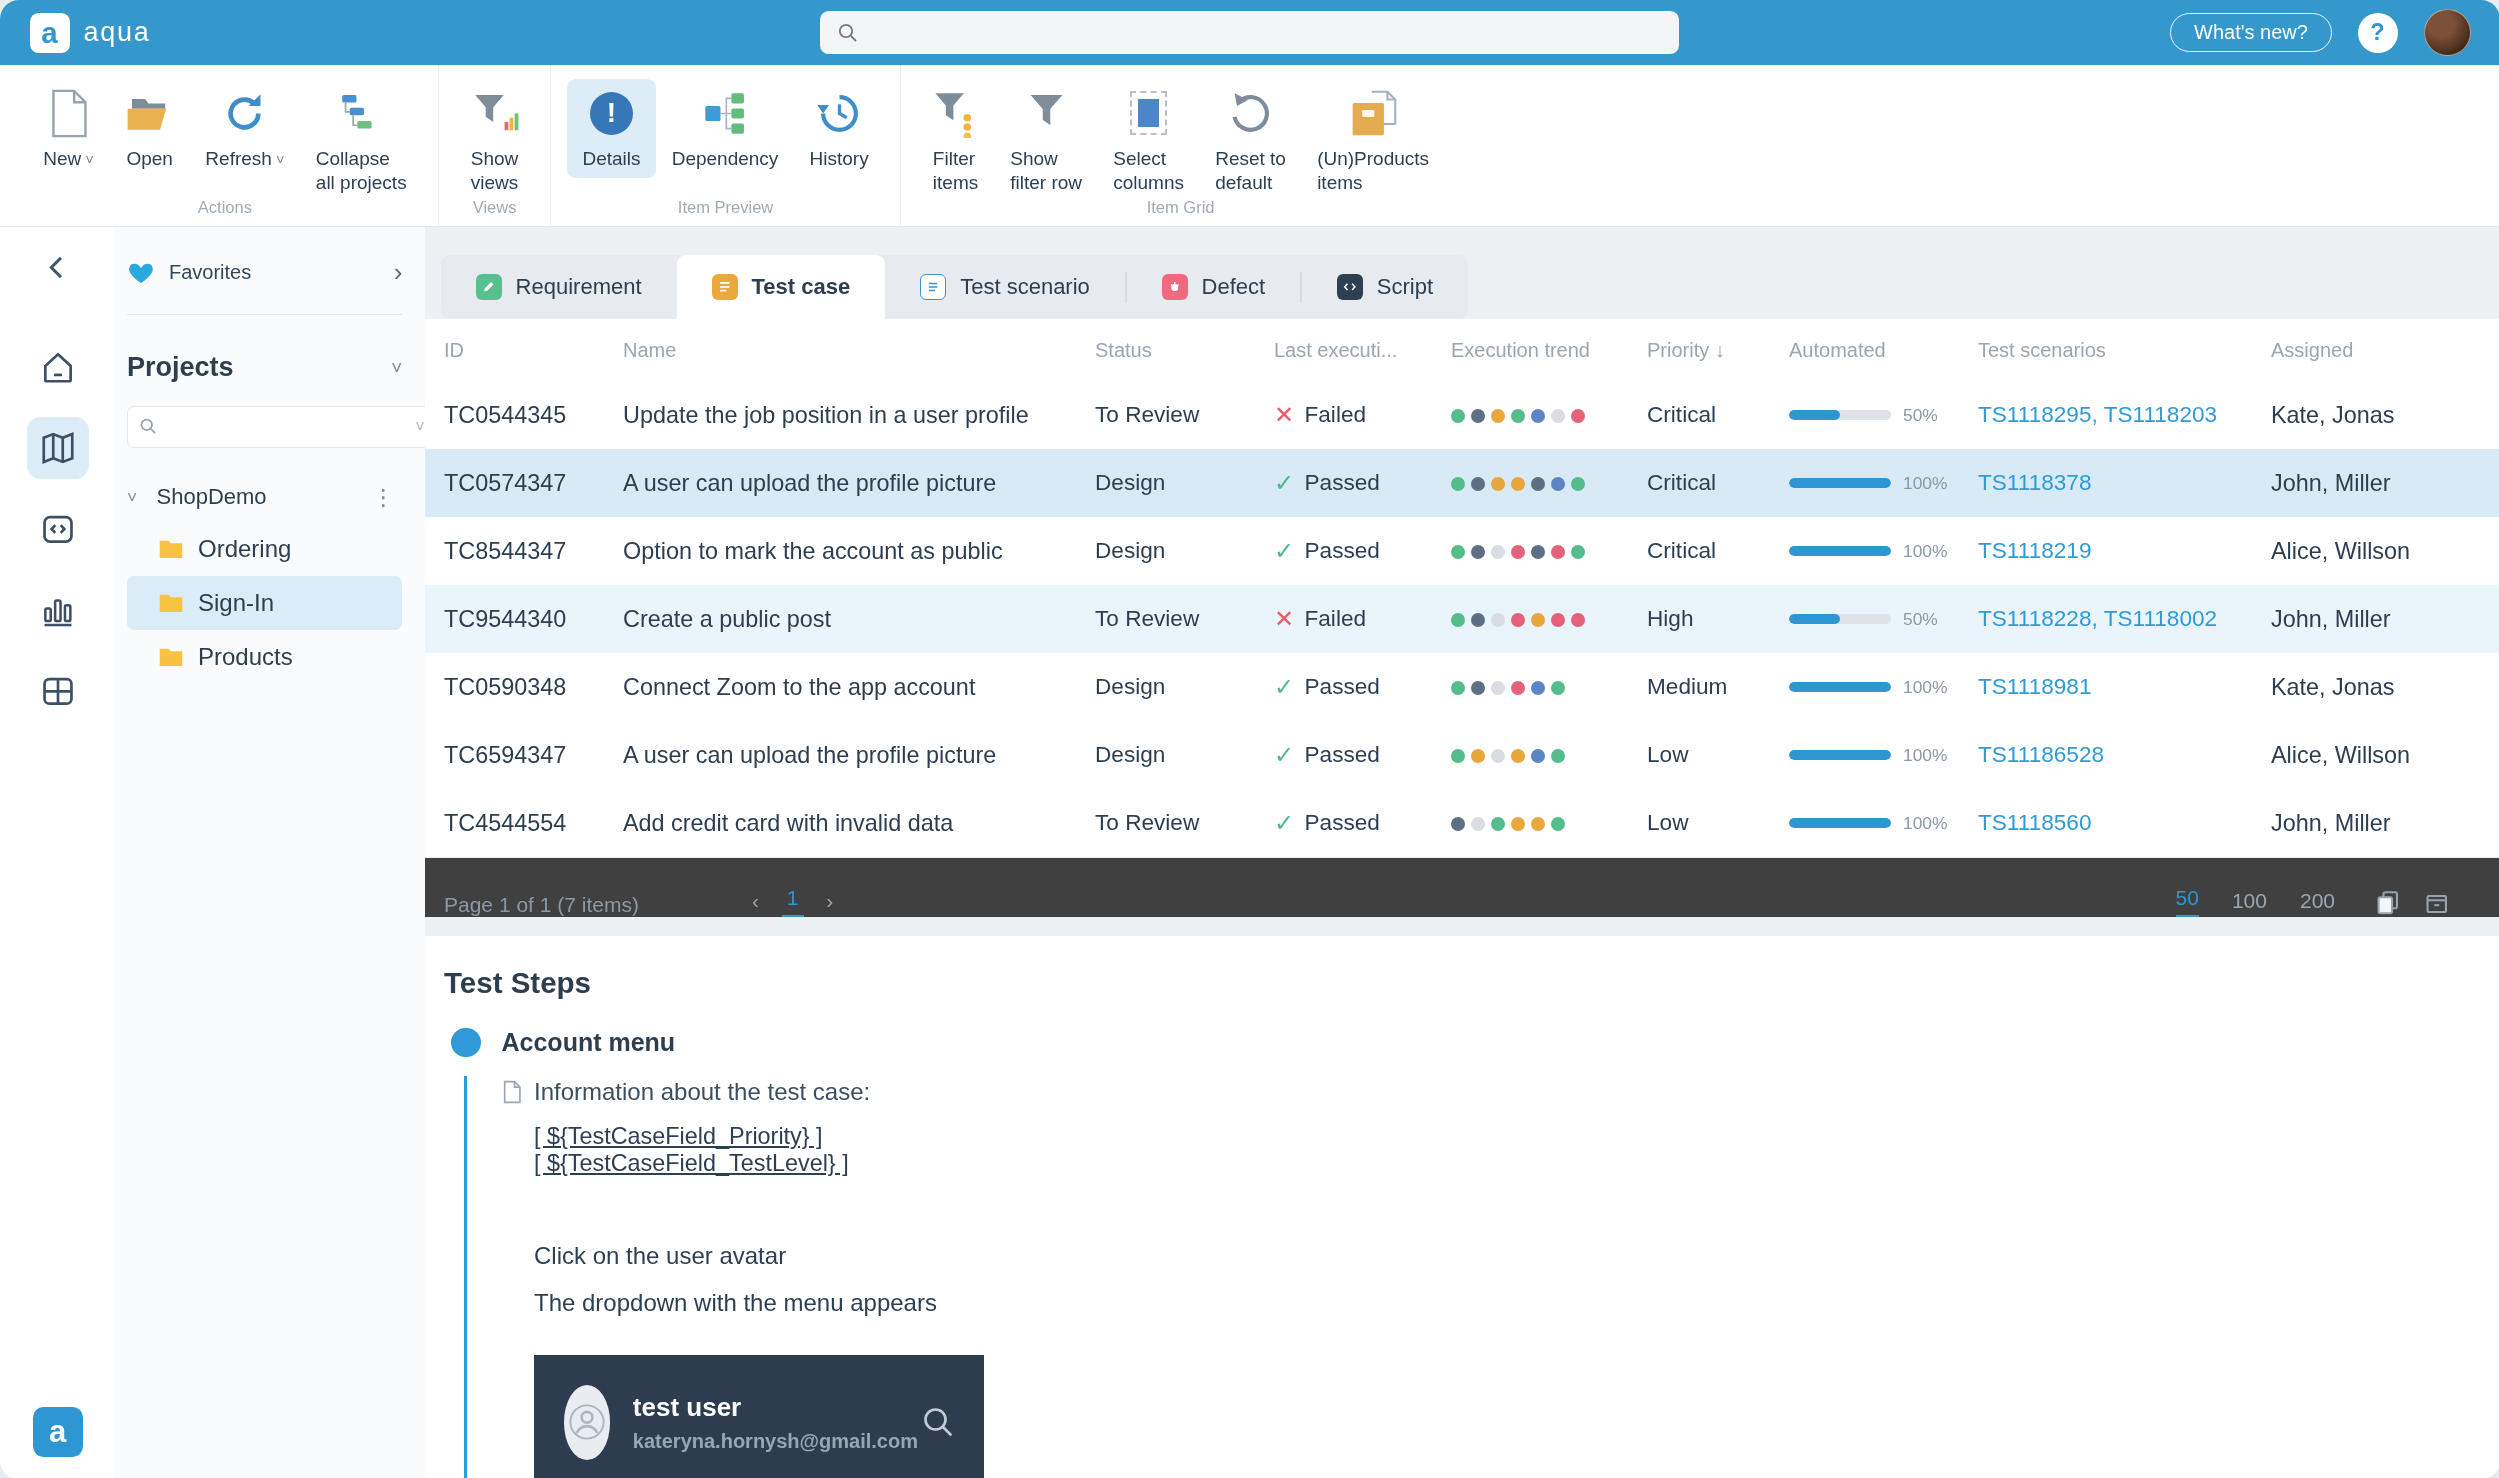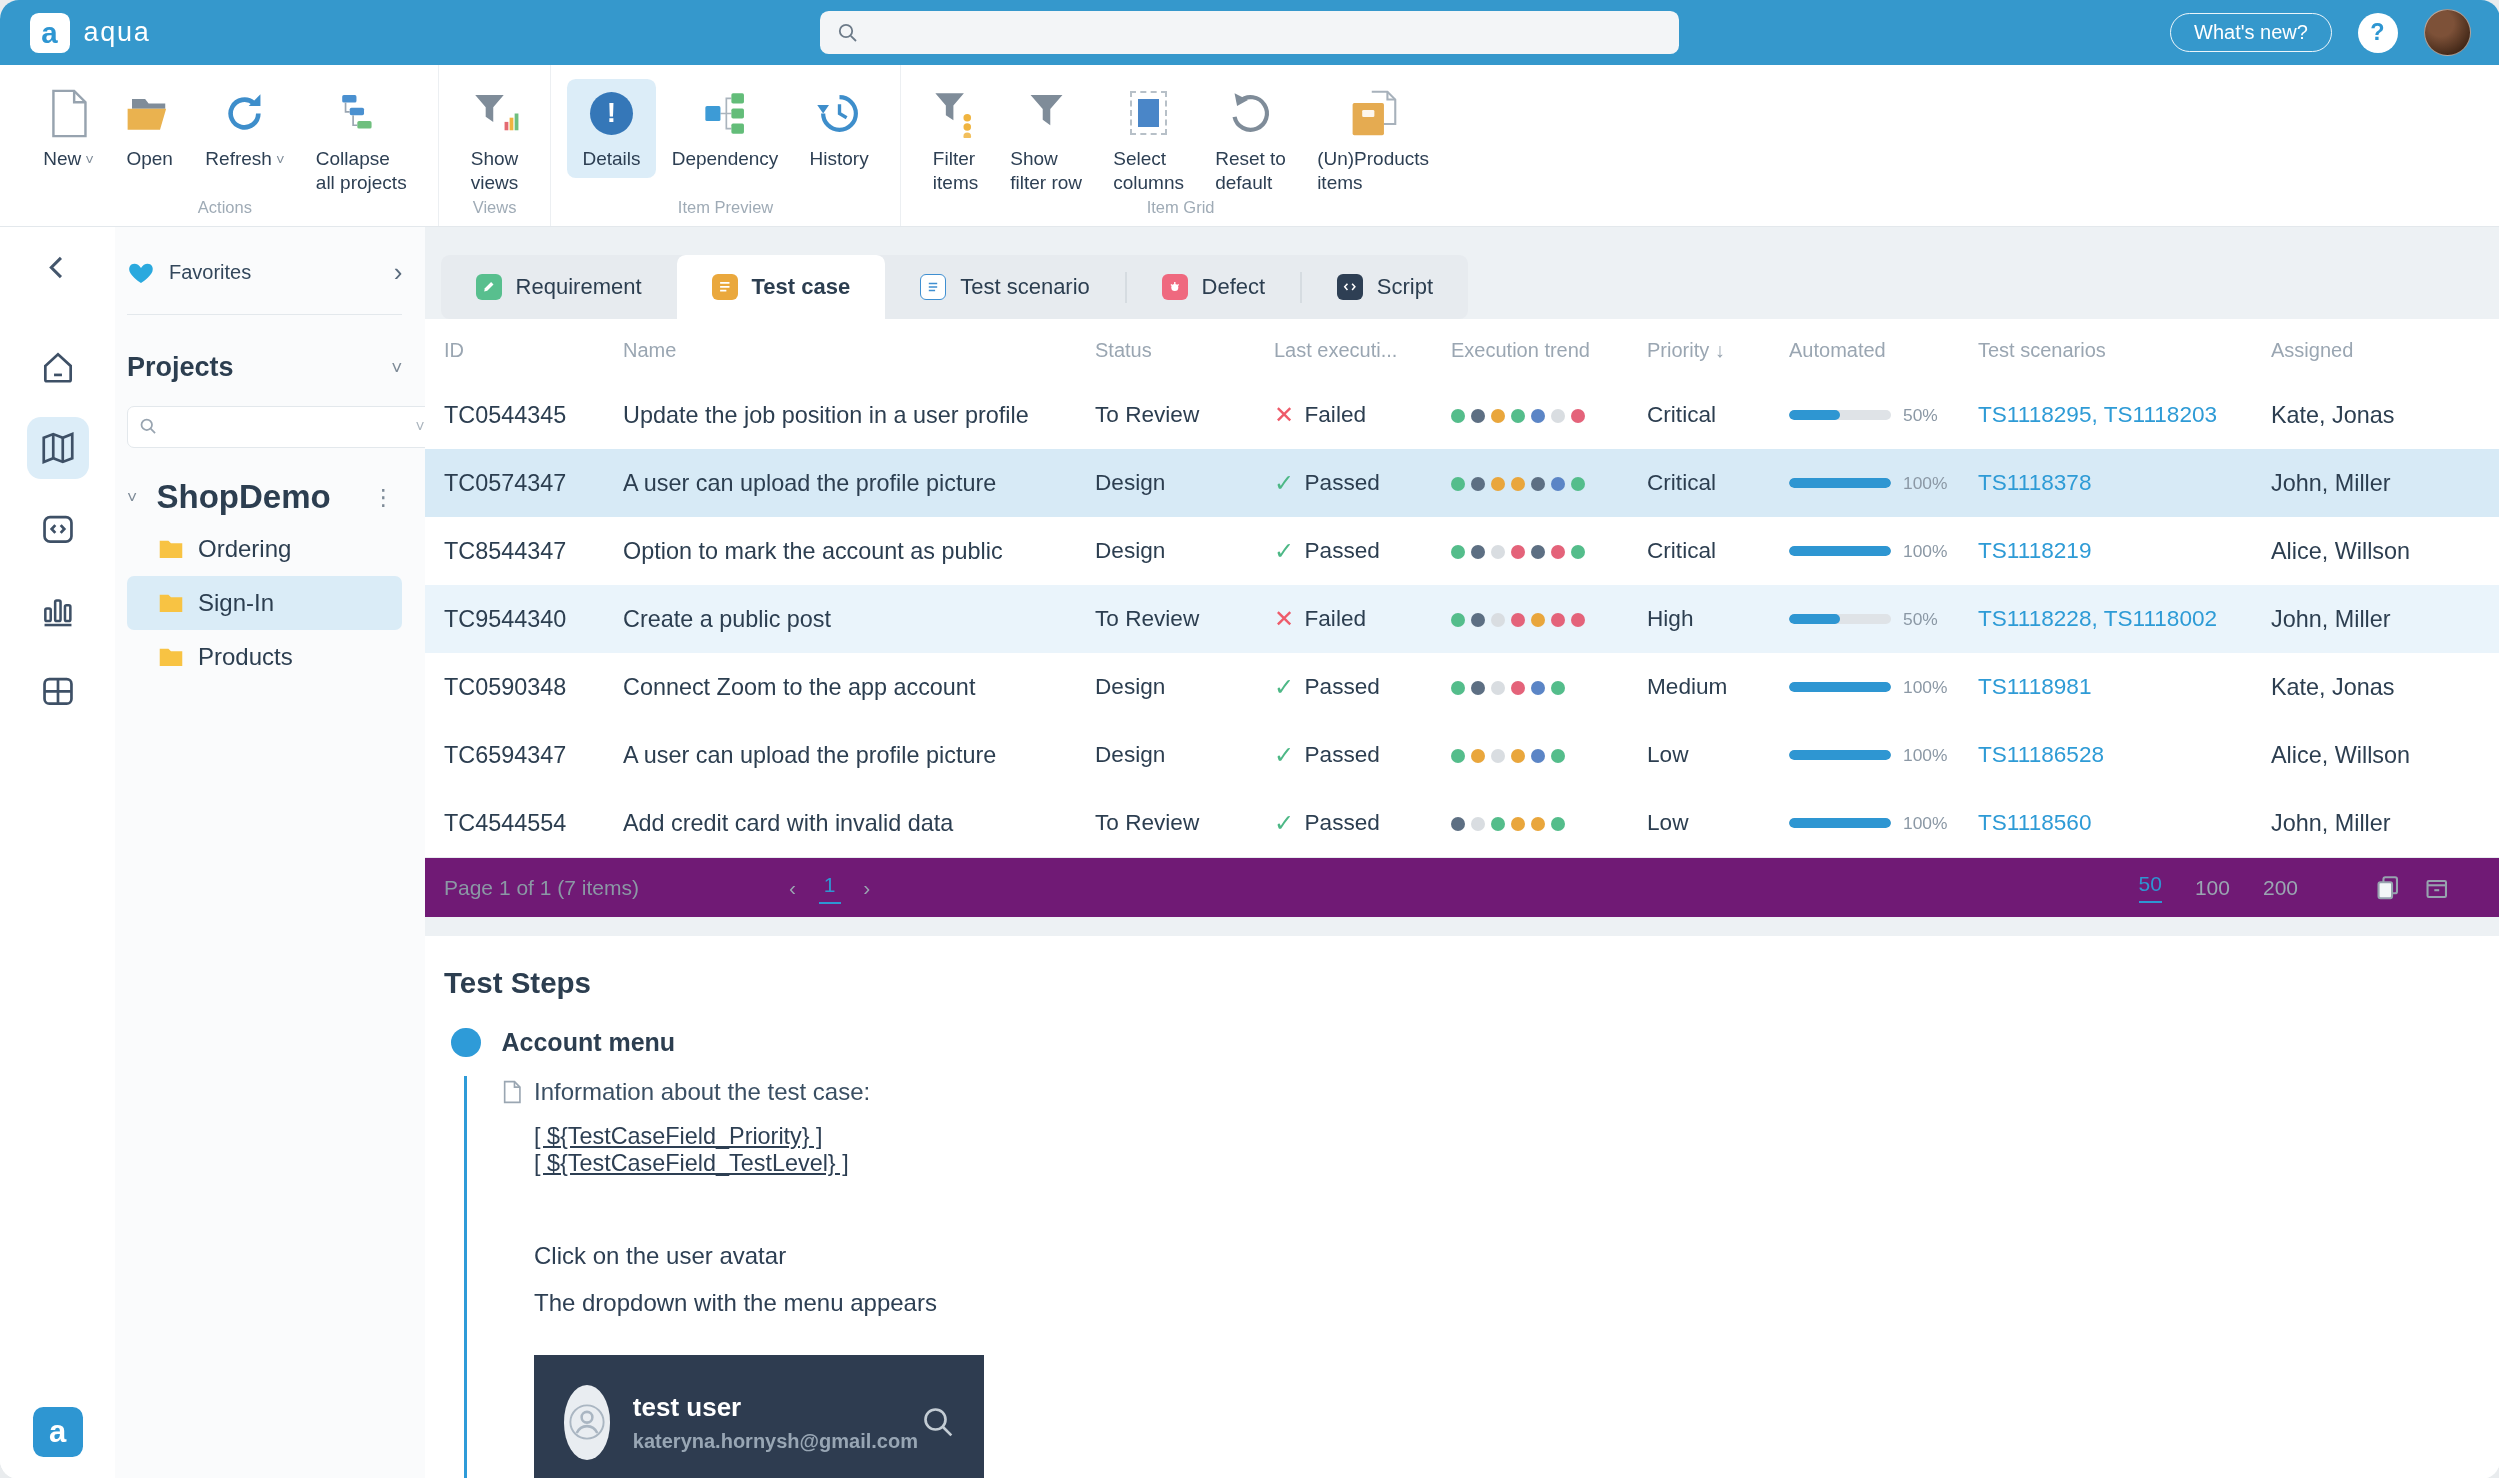--- a/index.html
+++ b/index.html
@@ -45,21 +45,21 @@
   .carr{color:#5a6b7d;font-size:26px;}
   .sdiv{height:0.9px;background:#e3e8ec;margin:26px 0 38px 0;}
   .projrow{display:flex;align-items:center;margin-bottom:22.6px;}
   .projrow .lbl{font-size:27px;font-weight:700;color:#2c3e50;flex:1;}
   .psearch{display:flex;gap:8.7px;margin-bottom:22.6px;}
   .pinput{flex:1;height:40px;background:#fff;border:0.9px solid #e3e8ec;border-radius:7px;display:flex;align-items:center;padding:0 10.4px;}
   .pinput input{border:0;outline:none;flex:1;font-size:19px;margin-left:7px;background:transparent;}
   .pbtn{width:42px;height:42px;background:#fff;border:0.9px solid #e3e8ec;border-radius:7px;display:flex;align-items:center;justify-content:center;color:#7d8a97;font-size:22.6px;cursor:pointer;}
   .rootrow{display:flex;align-items:center;height:49px;cursor:pointer;}
   .rootrow .tw{color:#7d8a97;font-size:17.4px;width:29.5px;}
-  .rootrow .lbl{font-size:33px;font-weight:700;color:#2c3e50;flex:1;}
+  .rootrow .lbl{font-size:22px;font-weight:400;color:#2c3e50;flex:1;}
   .dots3{color:#7d8a97;font-size:22.6px;letter-spacing:0.9px;padding:0 7px;}
   .folder{display:flex;align-items:center;height:54px;padding-left:31px;border-radius:7px;gap:14px;font-size:24px;color:#2c3e50;cursor:pointer;}
   .folder.sel{background:#daecf7;}
 
   .main{flex:1;background:#edf1f4;display:flex;flex-direction:column;overflow:hidden;}
   
   .tabs{margin:28px 0 0 15.6px;display:inline-flex;background:#e7ebef;border-radius:8.7px;align-self:flex-start;height:64px;}
   .tab{display:flex;align-items:center;gap:14px;padding:0 35px;font-size:22px;color:#2c3e50;cursor:pointer;border-radius:8.7px 8.7px 0 0;position:relative;}
   .tab.active{background:#fff;font-weight:700;}
   .tsep{width:1.7px;height:31px;background:#d6dce1;align-self:center;}
@@ -78,21 +78,21 @@
   .vmark{color:#4db886;font-weight:700;font-size:24px;}
   .dot{display:inline-block;width:14px;height:14px;border-radius:50%;margin-right:6px;}
   .cauto{display:flex;align-items:center;gap:12px;}
   .track{width:102px;height:10.4px;border-radius:5.2px;background:#dfe3e7;overflow:hidden;}
   .fill{height:100%;background:#2e96d2;border-radius:5.2px;}
   .pct{font-size:17.4px;color:#8b98a5;}
   .cscen{color:#2e9bd6;font-size:22.6px;white-space:nowrap;overflow:hidden;}
   .cscen a{color:#2e9bd6;text-decoration:none;}
 
   
-  .pager{height:59px;background:#701a75;border-top:0.9px solid #e8ecef;display:flex;align-items:center;padding:0 49px 0 19px;color:#8b98a5;font-size:21px;gap:37px;}
+  .pager{height:59px;background:#404040;border-top:0.9px solid #e8ecef;display:flex;align-items:flex-end;padding:0 49px 0 19px;color:#8b98a5;font-size:21px;}
   .pgnav{display:flex;align-items:center;gap:22.6px;margin-left:113px;color:#9aa6b2;}
   .pgcur{color:#2e96d2;border-bottom:2.6px solid #2e96d2;padding:1.7px 5.2px 5.2px 5.2px;}
   .sizes{margin-left:auto;display:flex;align-items:center;gap:33px;color:#9aa6b2;}
   .size.on{color:#2e96d2;border-bottom:2.6px solid #2e96d2;padding-bottom:5.2px;}
   .pgicons{display:flex;gap:19px;margin-left:38px;}
 
   .gap{height:19px;}
 
   
   .steps{background:#fff;flex:1;padding:29.5px 0 0 19px;position:relative;overflow:hidden;}

